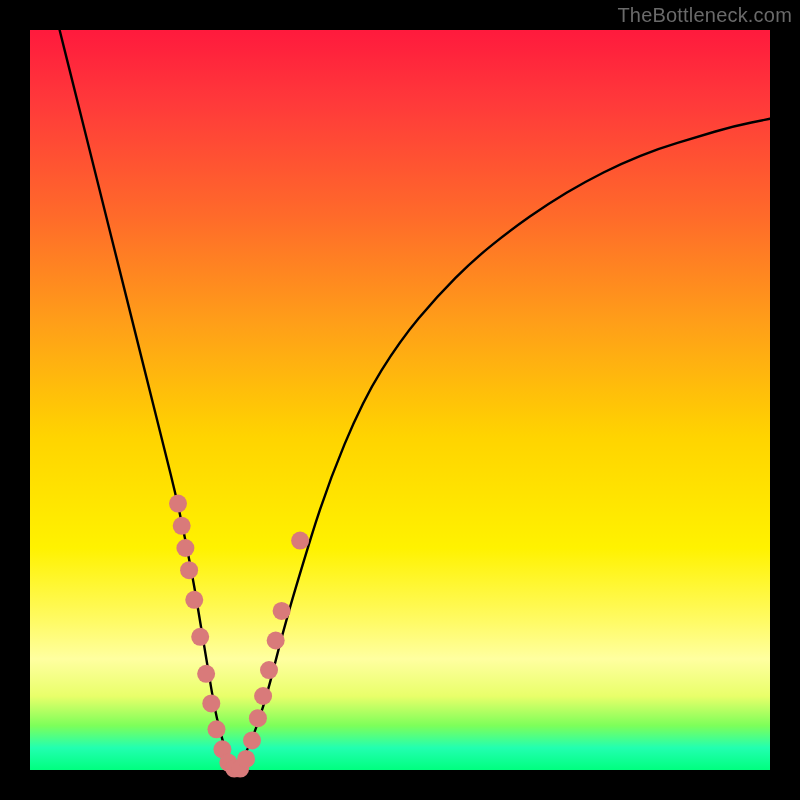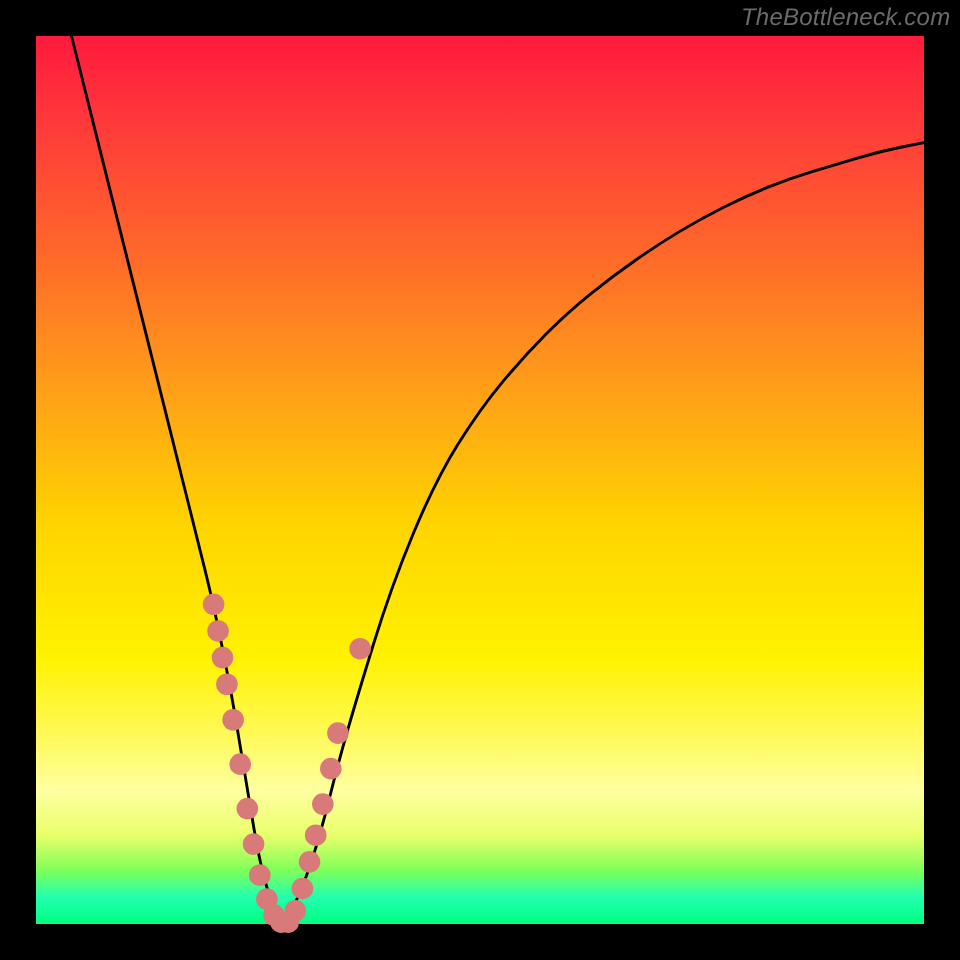--- a/index.html
+++ b/index.html
@@ -42,21 +42,20 @@
   }
   .watermark {
     position: absolute;
     top: 4px;
     right: 8px;
     color: #6a6a6a;
     font-size: 20px;
     font-weight: 500;
     letter-spacing: 0.2px;
     user-select: none;
-    font-style: italic;
   }
   svg.curve {
     position: absolute;
     left: 0;
     top: 0;
     width: 740px;
     height: 740px;
     overflow: visible;
   }
 </style>

